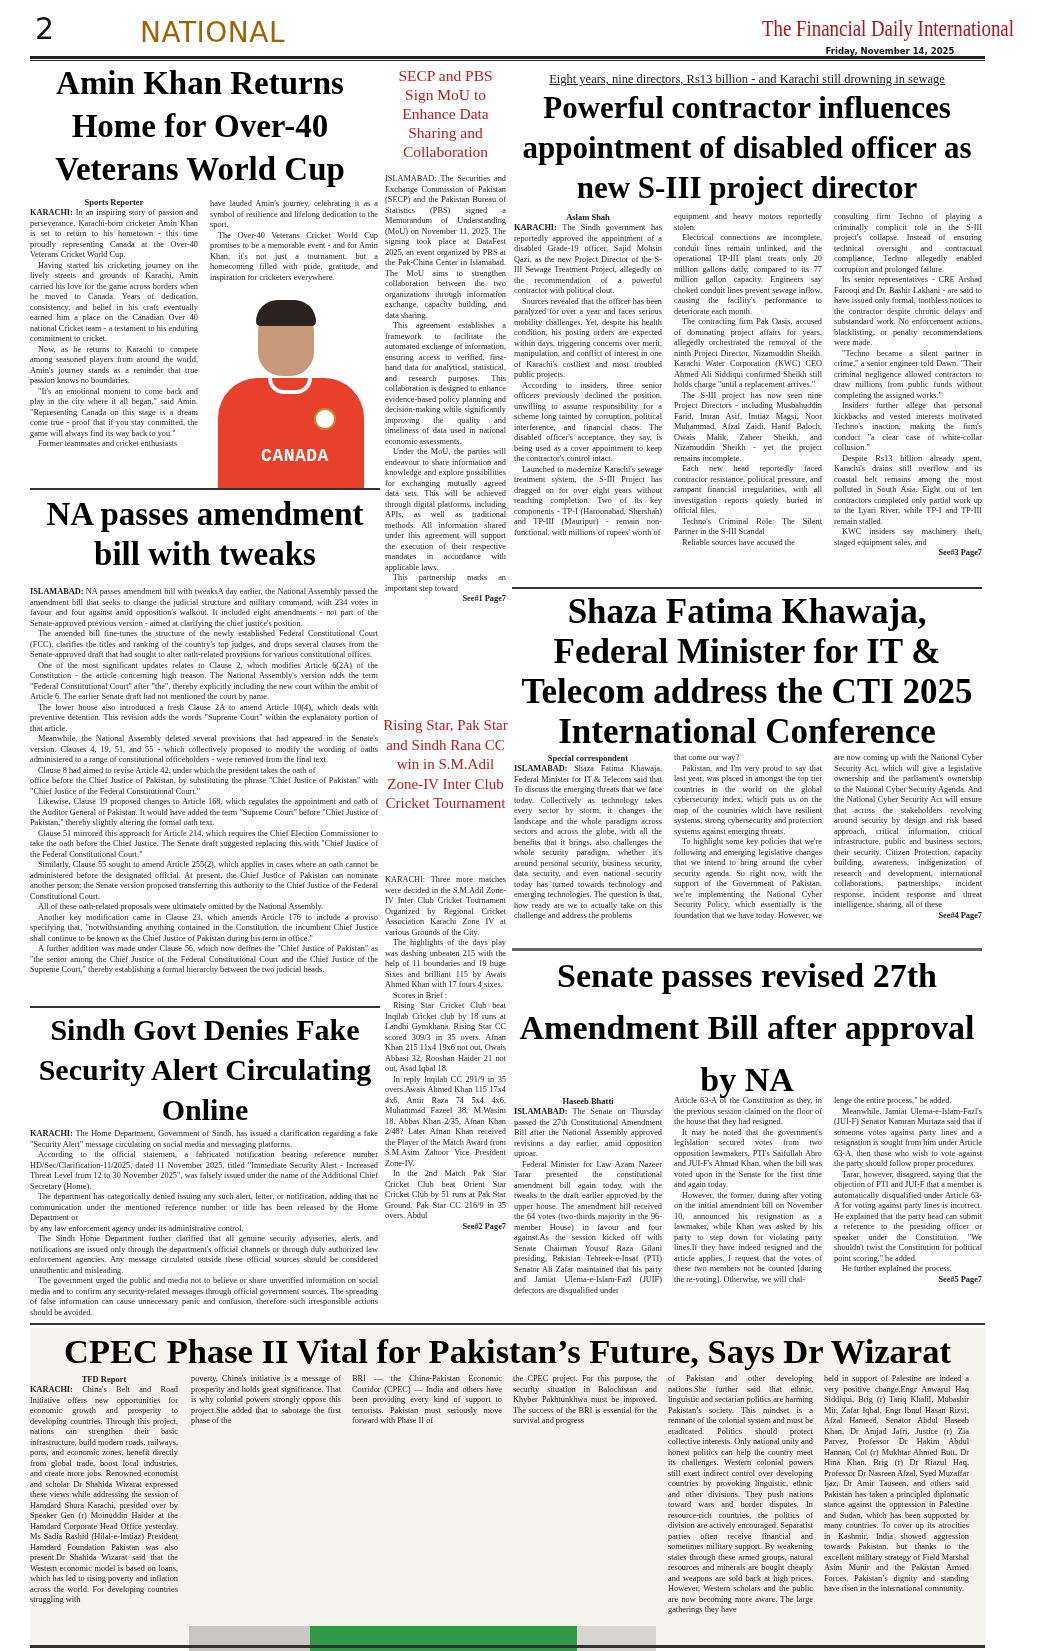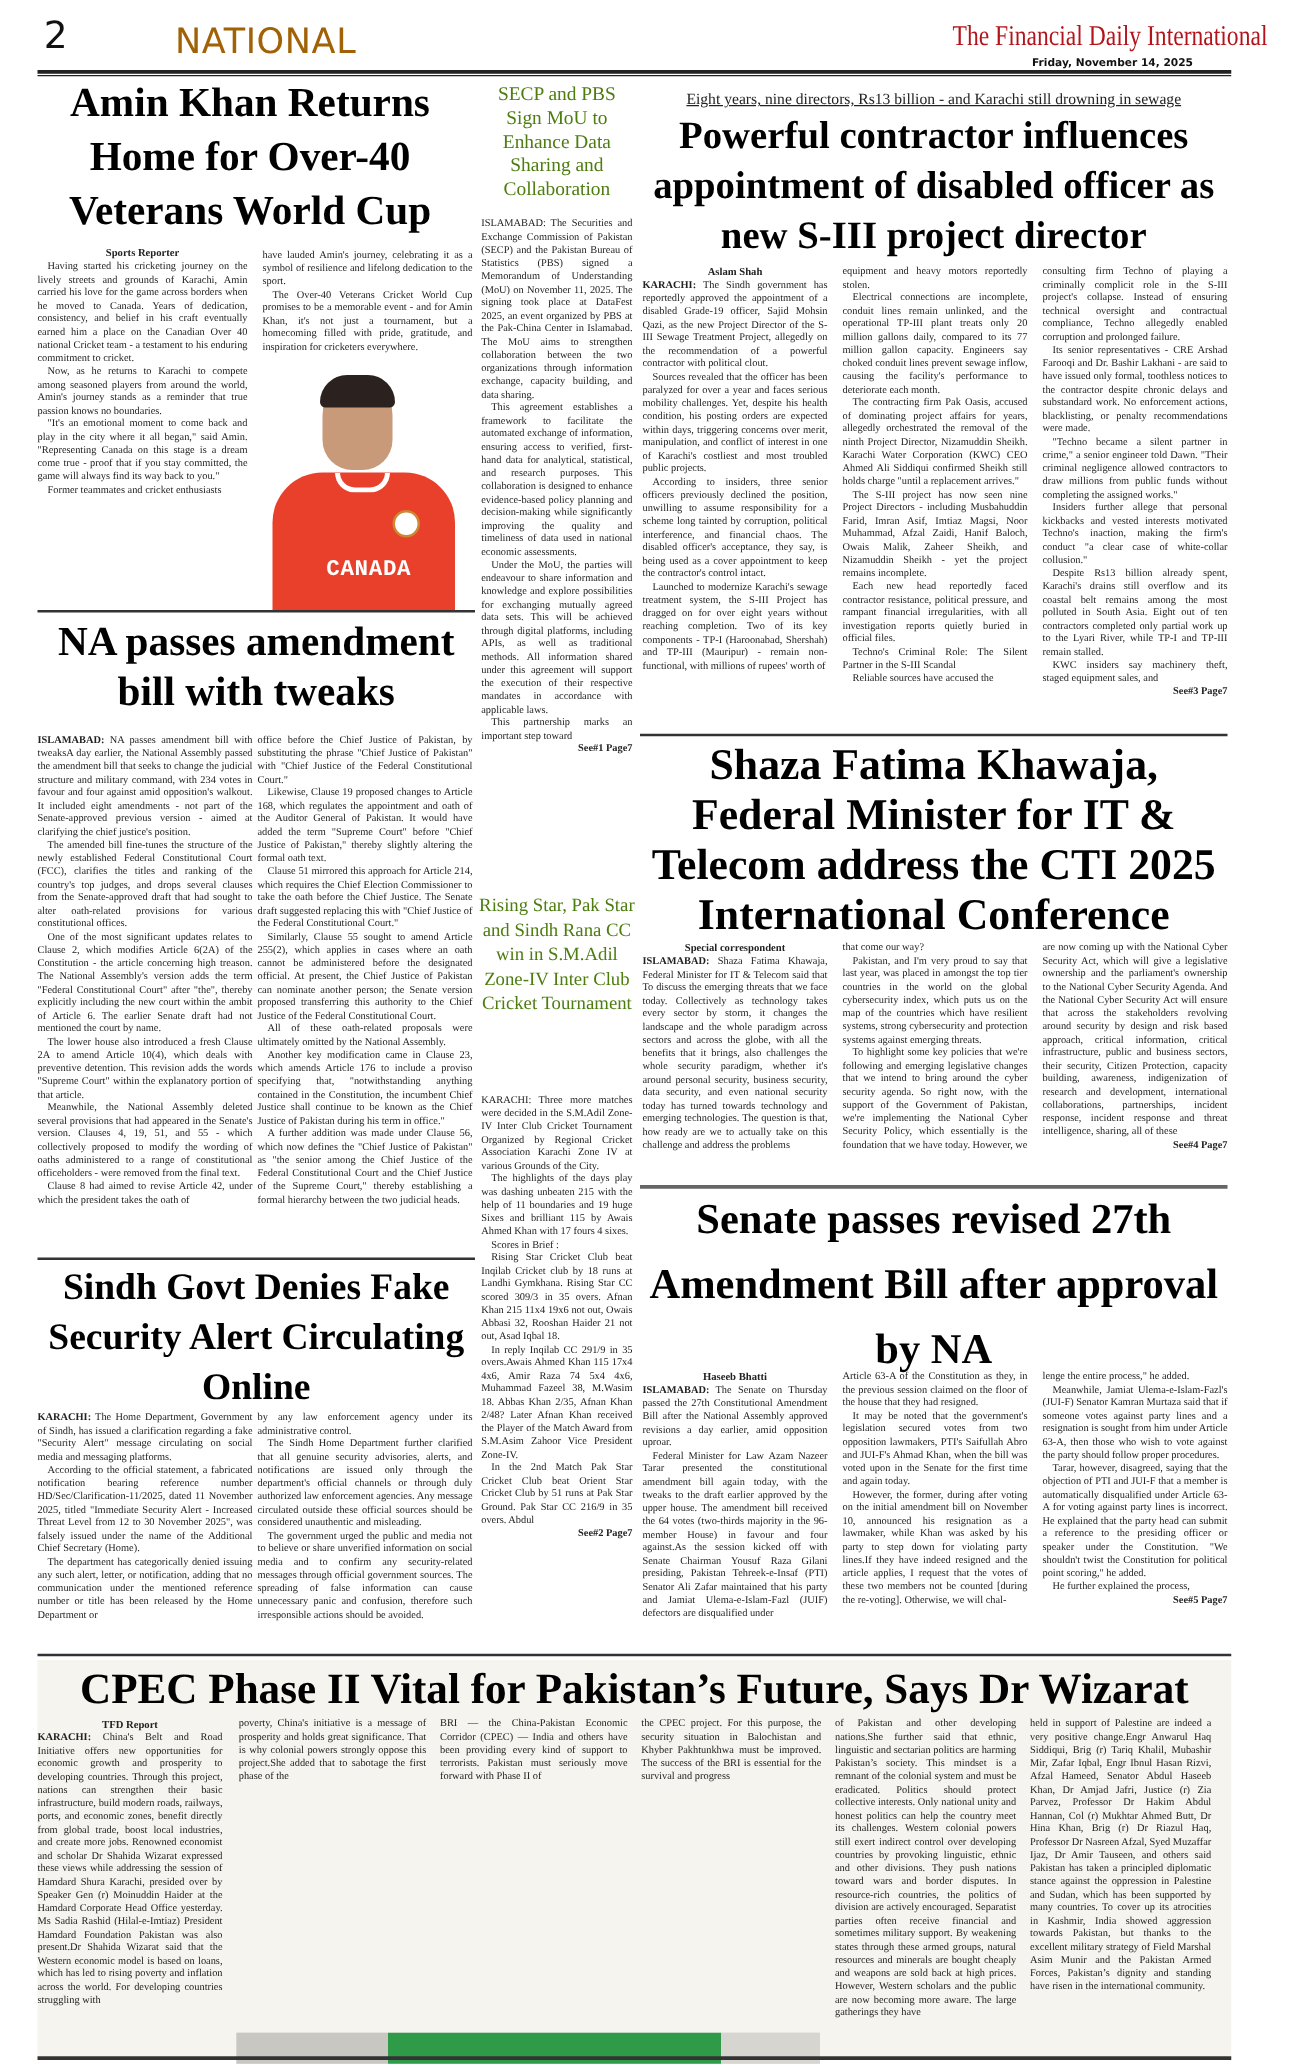--- a/index.html
+++ b/index.html
@@ -5,28 +5,28 @@
 *{box-sizing:border-box;margin:0;padding:0}
 html,body{width:1039px;height:1651px;background:#fff;overflow:hidden}
 body{position:relative;font-family:"Liberation Serif","DejaVu Serif",serif;color:#111}
 .abs{position:absolute}
 .page-num{left:35px;top:14px;font-family:"DejaVu Sans","Liberation Sans",sans-serif;font-size:30px;line-height:30px;color:#111}
 .section{left:140px;top:18px;font-family:"DejaVu Sans","Liberation Sans",sans-serif;font-size:28px;line-height:30px;letter-spacing:.5px;color:#a16207}
 .masthead{left:740px;top:16px;width:245px;text-align:center;font-family:"Liberation Serif",serif;font-size:23px;line-height:26px;color:#b3141b;transform:scaleX(.82);transform-origin:center;white-space:nowrap}
 .dateline{left:770px;top:46px;width:240px;text-align:center;font-family:"DejaVu Sans",sans-serif;font-weight:bold;font-size:8.5px;color:#111}
 .rule-top{left:30px;top:56px;width:955px;height:5px;border-top:3px solid #222;border-bottom:1px solid #222}
 .hl{font-family:"Liberation Serif",serif;font-weight:bold;text-align:center;color:#000;line-height:1.12}
-.sub-hl{font-family:"Liberation Serif",serif;text-align:center;color:#4d7c0f;font-size:15.5px;line-height:19px}
+.sub-hl{font-family:"Liberation Serif",serif;text-align:center;color:#b91c1c;font-size:15.5px;line-height:19px}
 .body{font-family:"Liberation Serif",serif;font-size:8.3px;line-height:10.5px;text-align:justify;color:#222;hyphens:auto}
 .body p{text-indent:8px}
 .body p.first{text-indent:0}
 .byline{font-weight:bold;text-align:center;font-size:8.5px;line-height:11px}
 .dl{font-weight:bold}
 .see{font-weight:bold;text-align:right;font-size:8.3px;line-height:10px}
-.cols2{display:grid;grid-template-columns:1fr 1fr;column-gap:4px}
+.cols2{display:grid;grid-template-columns:1fr;column-gap:4px}
 .cols3{display:grid;grid-template-columns:1fr 1fr 1fr;column-gap:12px}
 .hr{height:2px;background:#333}
 .hr-g{height:3px;background:#666}
 .photo-amin{background:#fff;position:relative;overflow:hidden}
 .photo-amin .head{position:absolute;left:48px;top:8px;width:56px;height:72px;border-radius:28px 28px 24px 24px;background:#c99a7a}
 .photo-amin .hair{position:absolute;left:46px;top:4px;width:60px;height:26px;border-radius:30px 30px 6px 6px;background:#2b2220}
 .photo-amin .shirt{position:absolute;left:8px;top:82px;width:146px;height:110px;border-radius:40px 40px 0 0;background:#e9402b}
 .photo-amin .collar{position:absolute;left:58px;top:82px;width:44px;height:16px;border-radius:0 0 22px 22px;border:4px solid #fff;border-top:none}
 .photo-amin .txt{position:absolute;left:30px;top:150px;width:110px;text-align:center;font-family:Liberation Mono, monospace;font-weight:bold;color:#fff;font-size:18px;letter-spacing:.5px}
 .photo-amin .badge{position:absolute;left:104px;top:112px;width:22px;height:22px;border-radius:50%;background:#fff;border:2px solid #c83;}
@@ -39,20 +39,21 @@
 
 <div class="abs page-num">2</div>
 <div class="abs section">NATIONAL</div>
 <div class="abs masthead">The Financial Daily International</div>
 <div class="abs dateline">Friday, November 14, 2025</div>
 <div class="abs rule-top"></div>
 
 <div class="abs hl" style="left:30px;top:62px;width:340px;font-size:33px;line-height:43px">Amin Khan Returns Home for Over-40 Veterans World Cup</div>
 <div class="abs body" style="left:30px;top:197px;width:168px">
   <div class="byline">Sports Reporter</div>
+  <p class="first"><span class="dl">KARACHI:</span> <span>In an inspiring story of passion and perseverance, Karachi-born cricketer Amin Khan is set to return to his hometown - this time proudly representing Canada at the Over-40 Veterans Cricket World Cup.</span></p>
   <p>Having started his cricketing journey on the lively streets and grounds of Karachi, Amin carried his love for the game across borders when he moved to Canada. Years of dedication, consistency, and belief in his craft eventually earned him a place on the Canadian Over 40 national Cricket team - a testament to his enduring commitment to cricket.</p>
   <p>Now, as he returns to Karachi to compete among seasoned players from around the world, Amin's journey stands as a reminder that true passion knows no boundaries.</p>
   <p>"It's an emotional moment to come back and play in the city where it all began," said Amin. "Representing Canada on this stage is a dream come true - proof that if you stay committed, the game will always find its way back to you."</p>
   <p>Former teammates and cricket enthusiasts</p>
 </div>
 <div class="abs body" style="left:210px;top:199px;width:168px">
   <p class="first">have lauded Amin's journey, celebrating it as a symbol of resilience and lifelong dedication to the sport.</p>
   <p>The Over-40 Veterans Cricket World Cup promises to be a memorable event - and for Amin Khan, it's not just a tournament, but a homecoming filled with pride, gratitude, and inspiration for cricketers everywhere.</p>
 </div>
 <div class="abs photo-amin" style="left:210px;top:296px;width:165px;height:192px">

